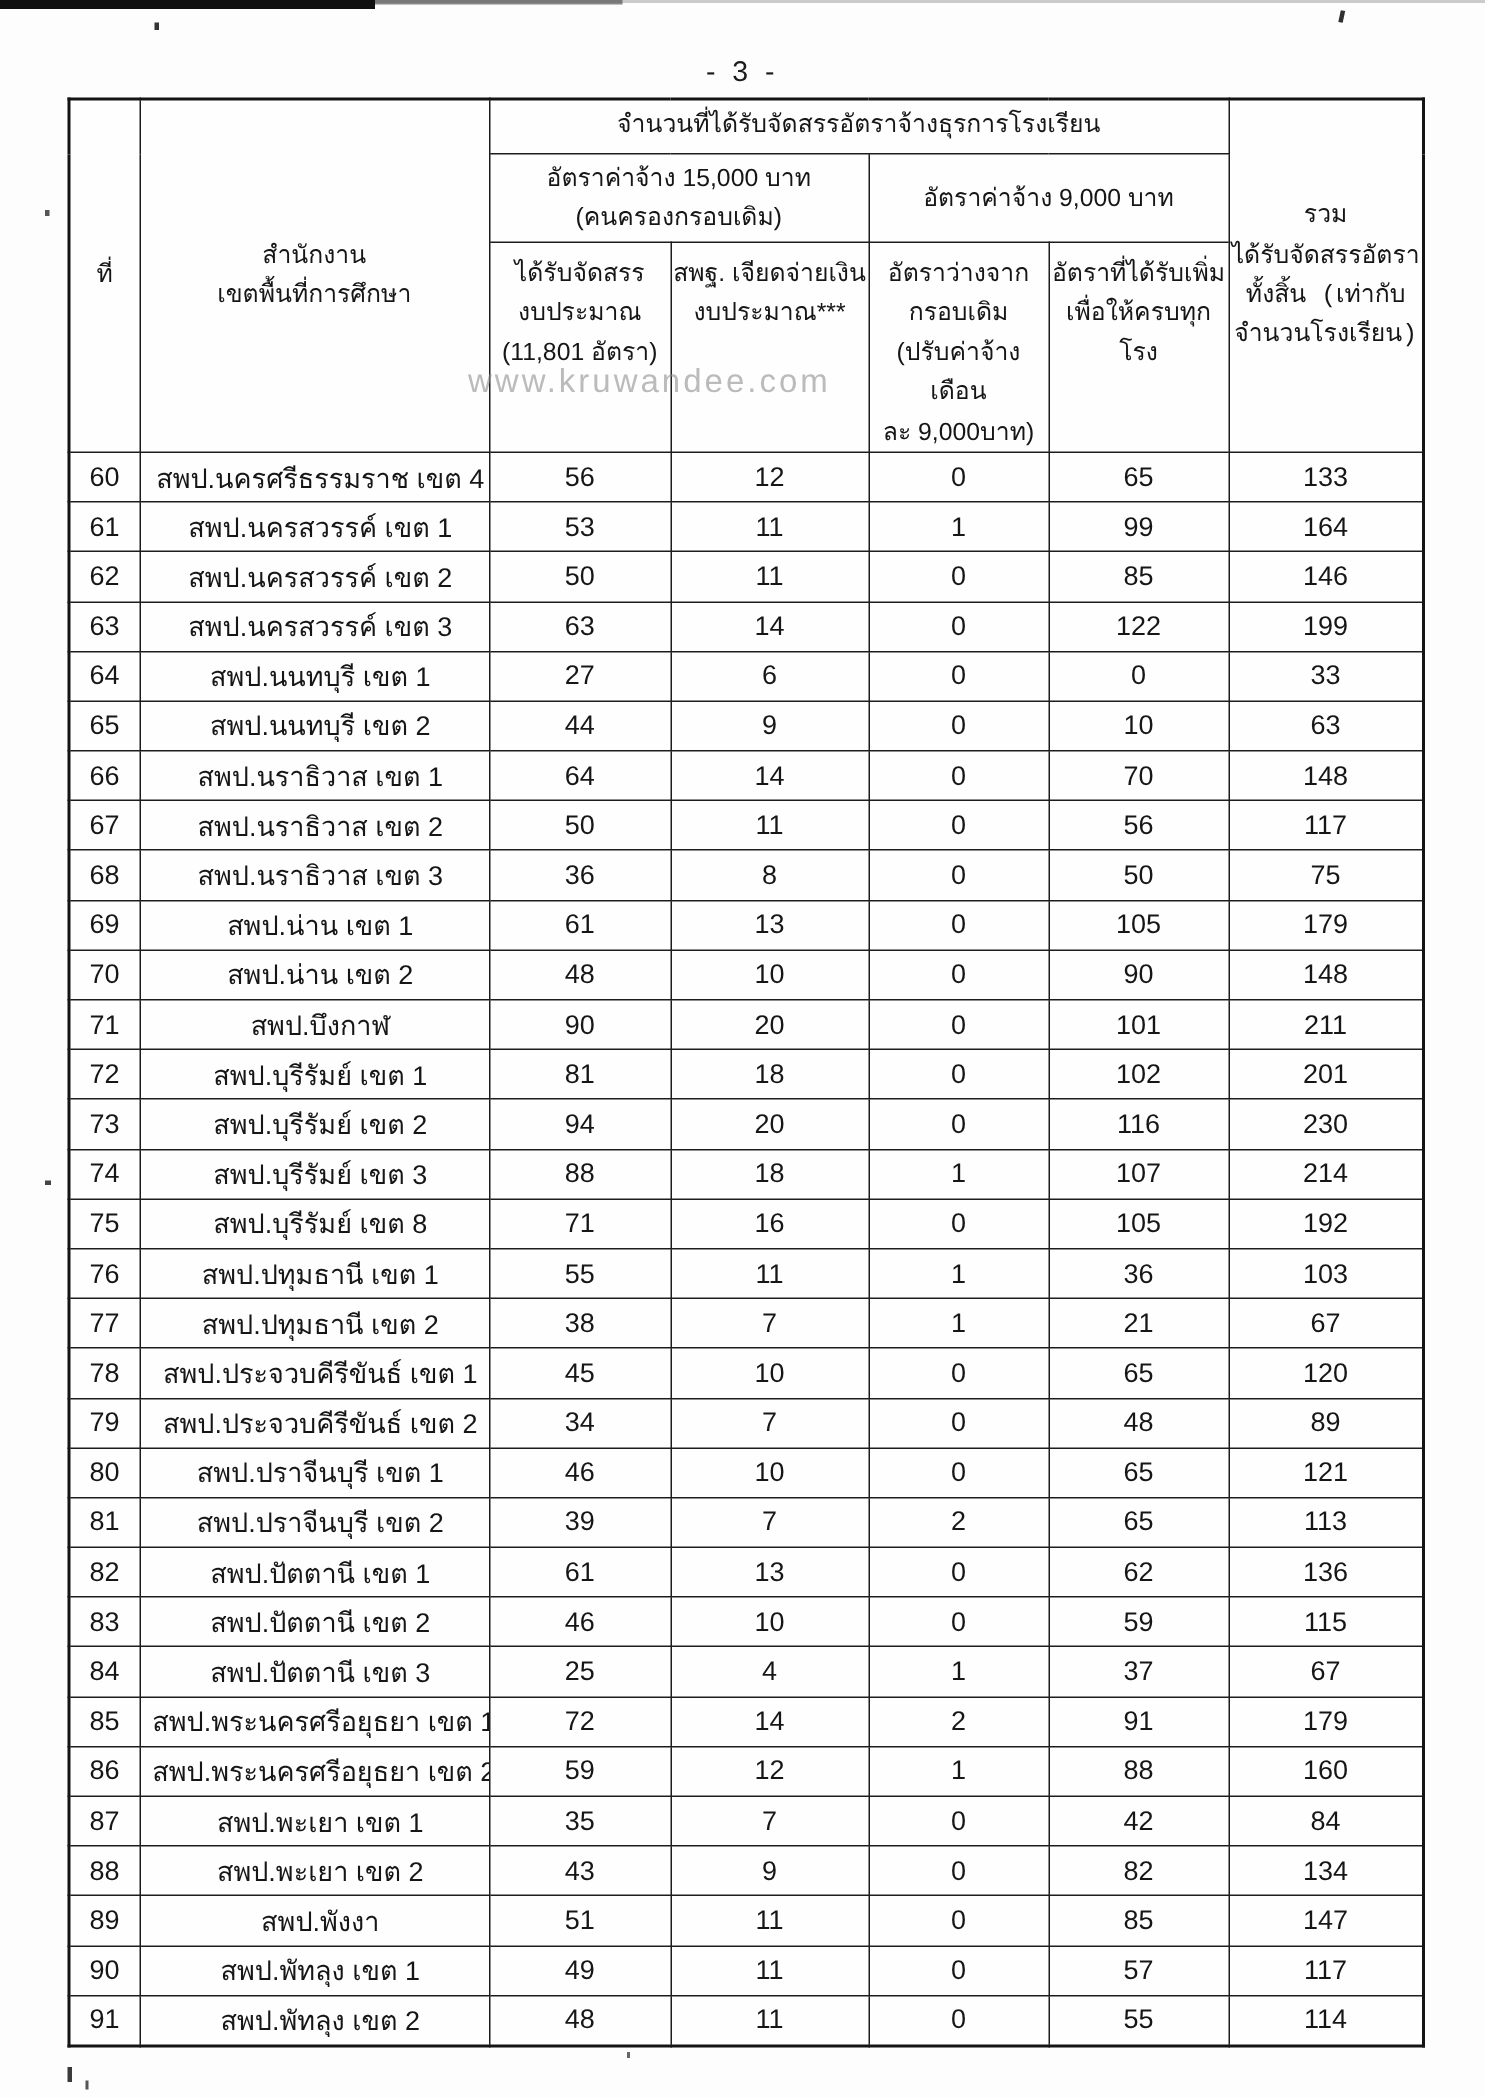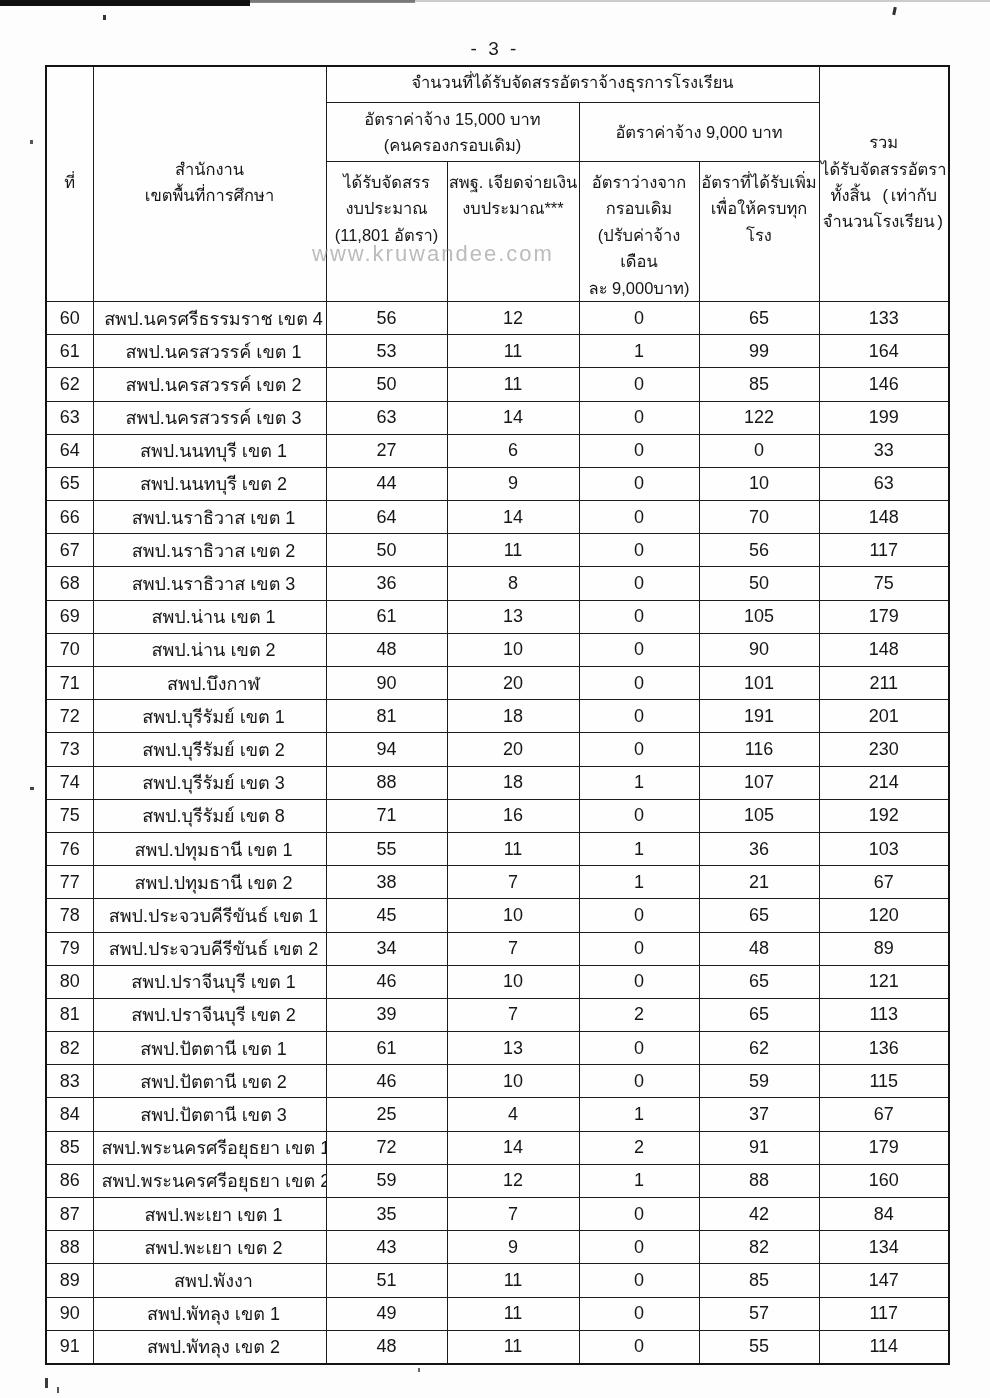--- a/index.html
+++ b/index.html
@@ -240,21 +240,21 @@
           <td class="num-cell">0</td>
           <td class="num-cell">101</td>
           <td class="num-cell">211</td>
         </tr>
         <tr>
           <td class="no-cell">72</td>
           <td class="office-cell">สพป.บุรีรัมย์ เขต 1</td>
           <td class="num-cell">81</td>
           <td class="num-cell">18</td>
           <td class="num-cell">0</td>
-          <td class="num-cell">191</td>
+          <td class="num-cell">102</td>
           <td class="num-cell">201</td>
         </tr>
         <tr>
           <td class="no-cell">73</td>
           <td class="office-cell">สพป.บุรีรัมย์ เขต 2</td>
           <td class="num-cell">94</td>
           <td class="num-cell">20</td>
           <td class="num-cell">0</td>
           <td class="num-cell">116</td>
           <td class="num-cell">230</td>

